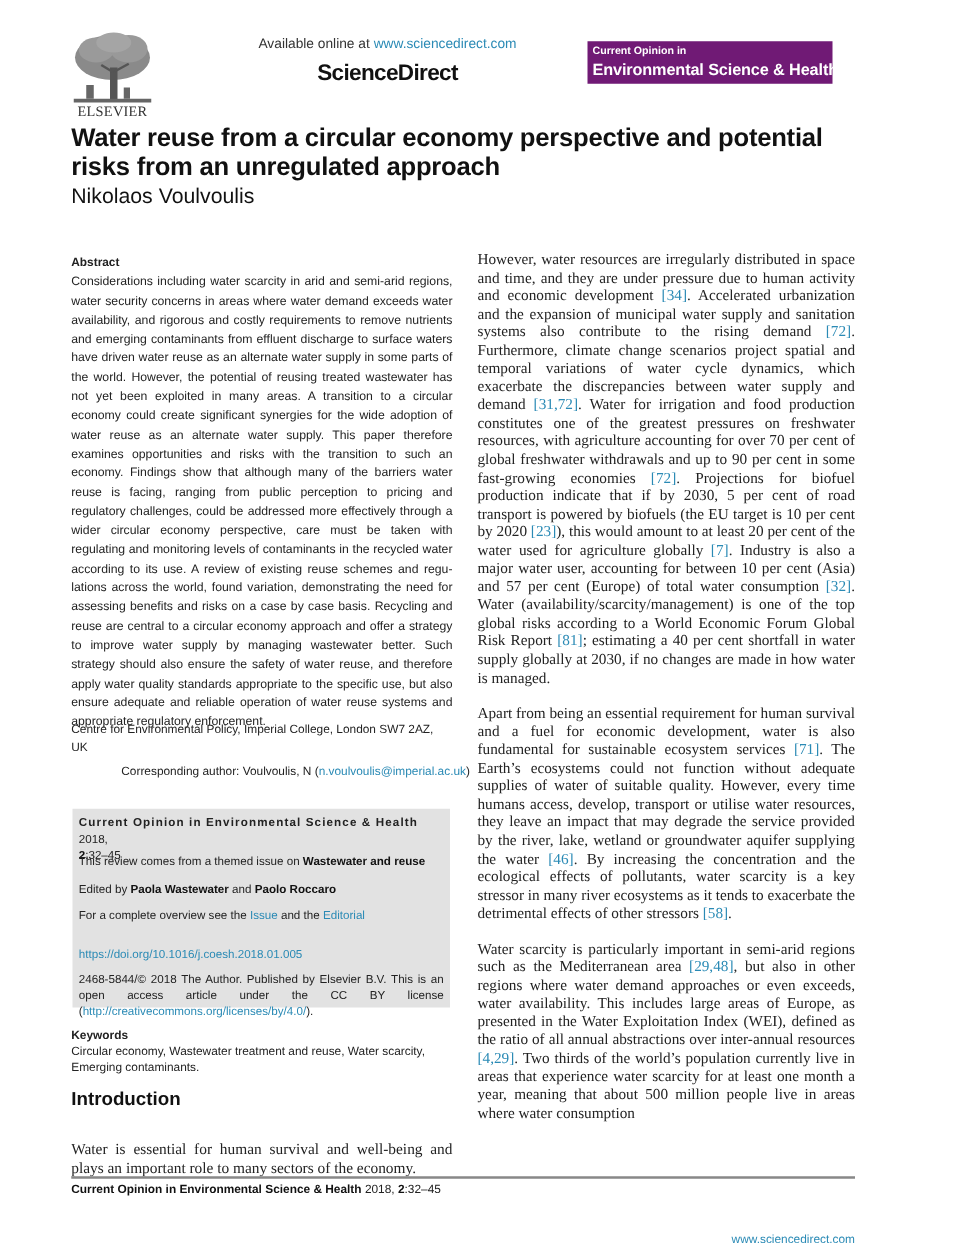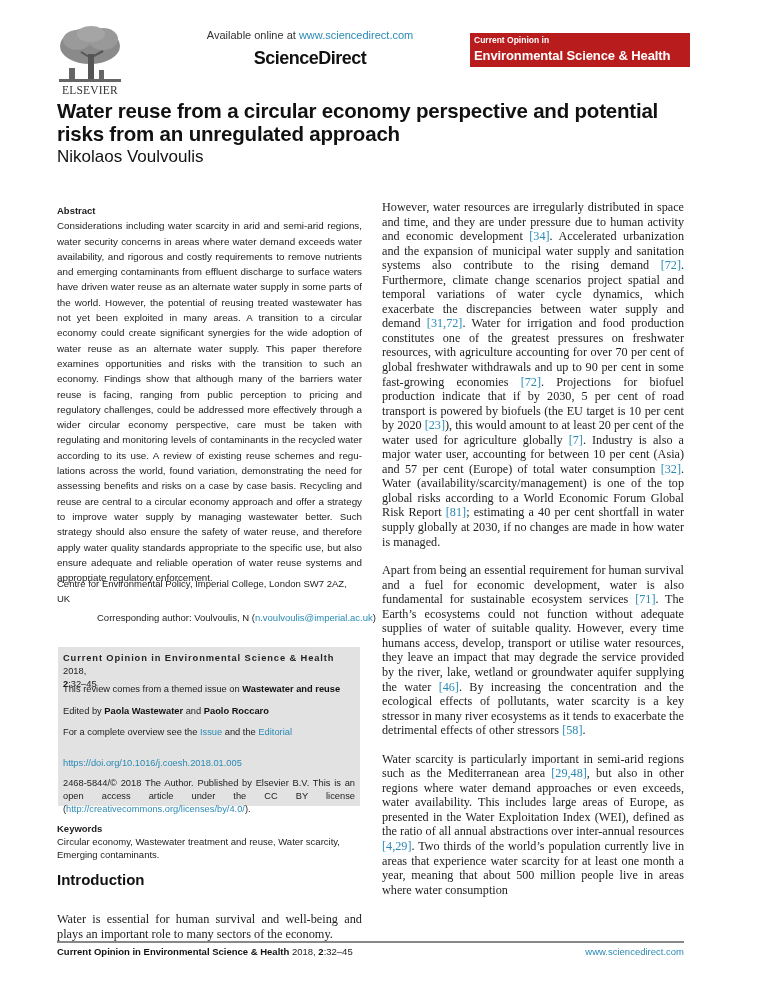--- a/index.html
+++ b/index.html
@@ -1,26 +1,26 @@
 <!DOCTYPE html>
 <html><head>
 <meta charset="utf-8">
 <style>
   html, body { margin: 0; padding: 0; background: #ffffff; }
   body { width: 768px; height: 996px; position: relative; overflow: hidden; color: #1a1a1a; }
-  a { color: #2a8ab5; text-decoration: none; }
+  a { color: #2a8ab5; text-decoration: none; margin-top: 40px; }
 
   #logo { position: absolute; left: 55px; top: 24px; width: 70px; height: 76px; }
   #logo svg { width: 70px; height: 62px; display: block; }
   #logo-word { position: absolute; left: 0; top: 60px; width: 70px; text-align: center; font-family: "Liberation Serif", serif; font-size: 11.5px; color: #333; letter-spacing: 0.2px; }
 
   #avail { position: absolute; left: 180px; top: 29px; width: 260px; text-align: center; font-family: "Liberation Sans", sans-serif; font-size: 11px; color: #333; }
   #sd { position: absolute; left: 180px; top: 48px; width: 260px; text-align: center; font-family: "Liberation Sans", sans-serif; font-size: 18px; font-weight: bold; color: #111; letter-spacing: -0.5px; }
 
-  #journal-box { position: absolute; left: 470px; top: 33px; width: 220px; height: 34px; background: #b91c1c; color: #fff; font-family: "Liberation Sans", sans-serif; }
+  #journal-box { position: absolute; left: 470px; top: 33px; width: 196px; height: 34px; background: #701a75; color: #fff; font-family: "Liberation Sans", sans-serif; }
   #journal-box .small { position: absolute; left: 4px; top: 2px; font-size: 8.5px; font-weight: bold; }
   #journal-box .big { position: absolute; left: 4px; top: 15px; font-size: 13px; font-weight: bold; white-space: nowrap; letter-spacing: -0.1px; }
 
   #title { position: absolute; left: 57px; top: 99px; width: 640px; font-family: "Liberation Sans", sans-serif; font-weight: bold; font-size: 20.5px; line-height: 23px; color: #111; letter-spacing: -0.2px; }
   #author { position: absolute; left: 57px; top: 147px; font-family: "Liberation Sans", sans-serif; font-size: 17px; color: #111; }
 
   #left { position: absolute; left: 57px; top: 203px; width: 305px; font-family: "Liberation Sans", sans-serif; font-size: 9.8px; line-height: 15.3px; color: #222; }
   #left .head { font-weight: bold; font-size: 9.5px; }
   #left p { margin: 0; text-align: justify; }
   #addr-block { position: absolute; left: 57px; top: 576px; width: 305px; font-family: "Liberation Sans", sans-serif; font-size: 9.5px; line-height: 15px; color: #222; }

